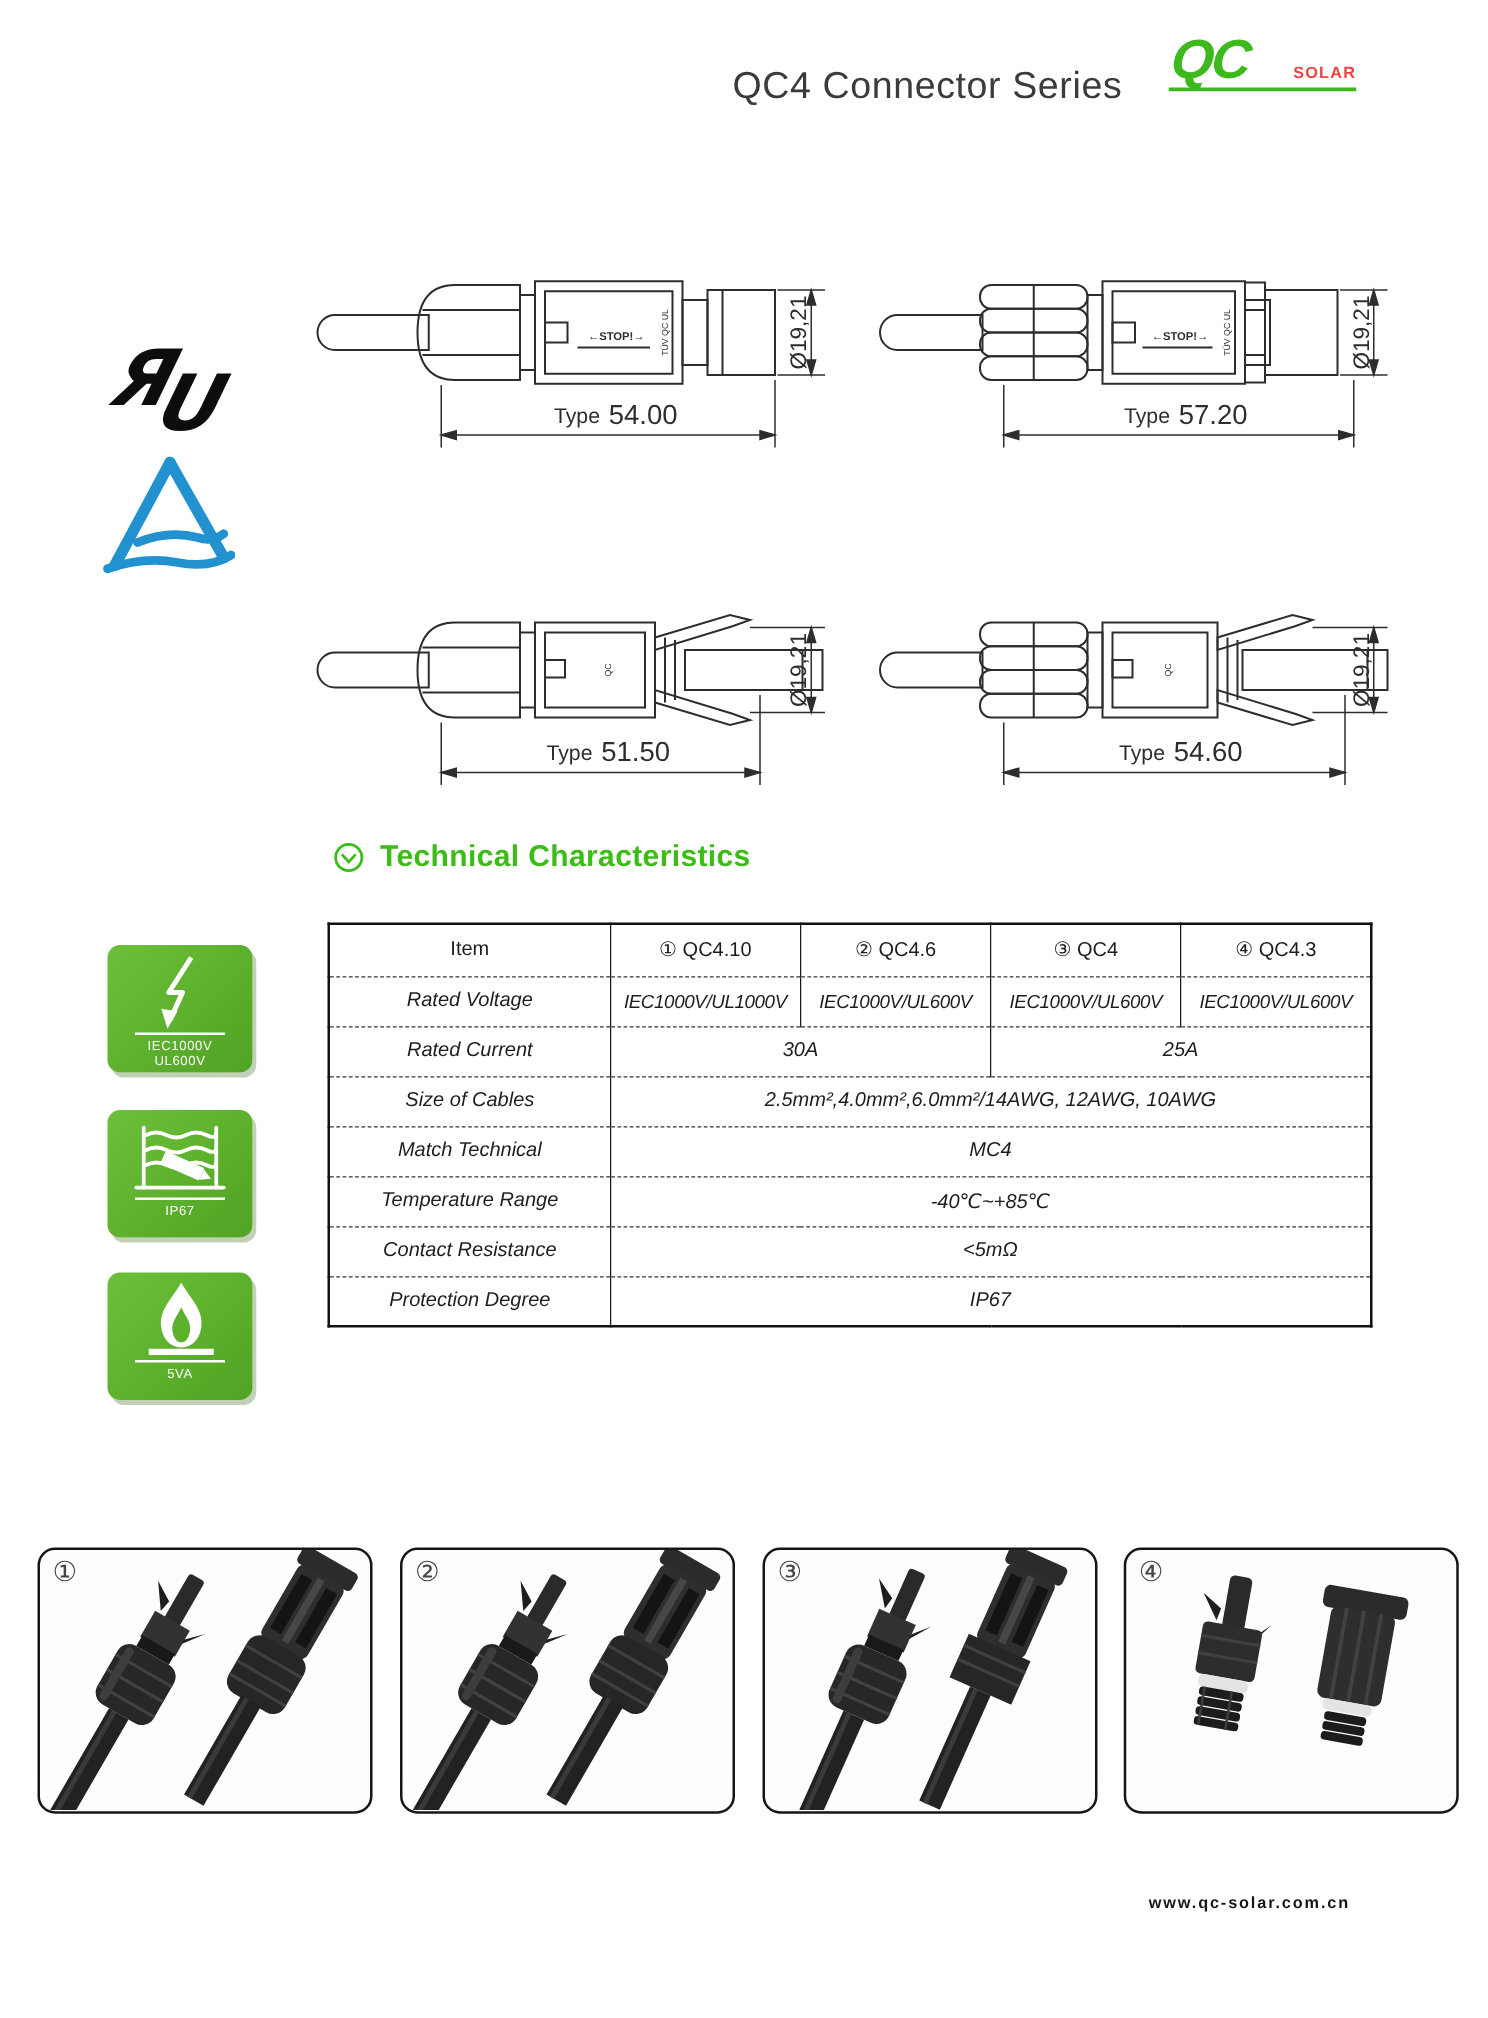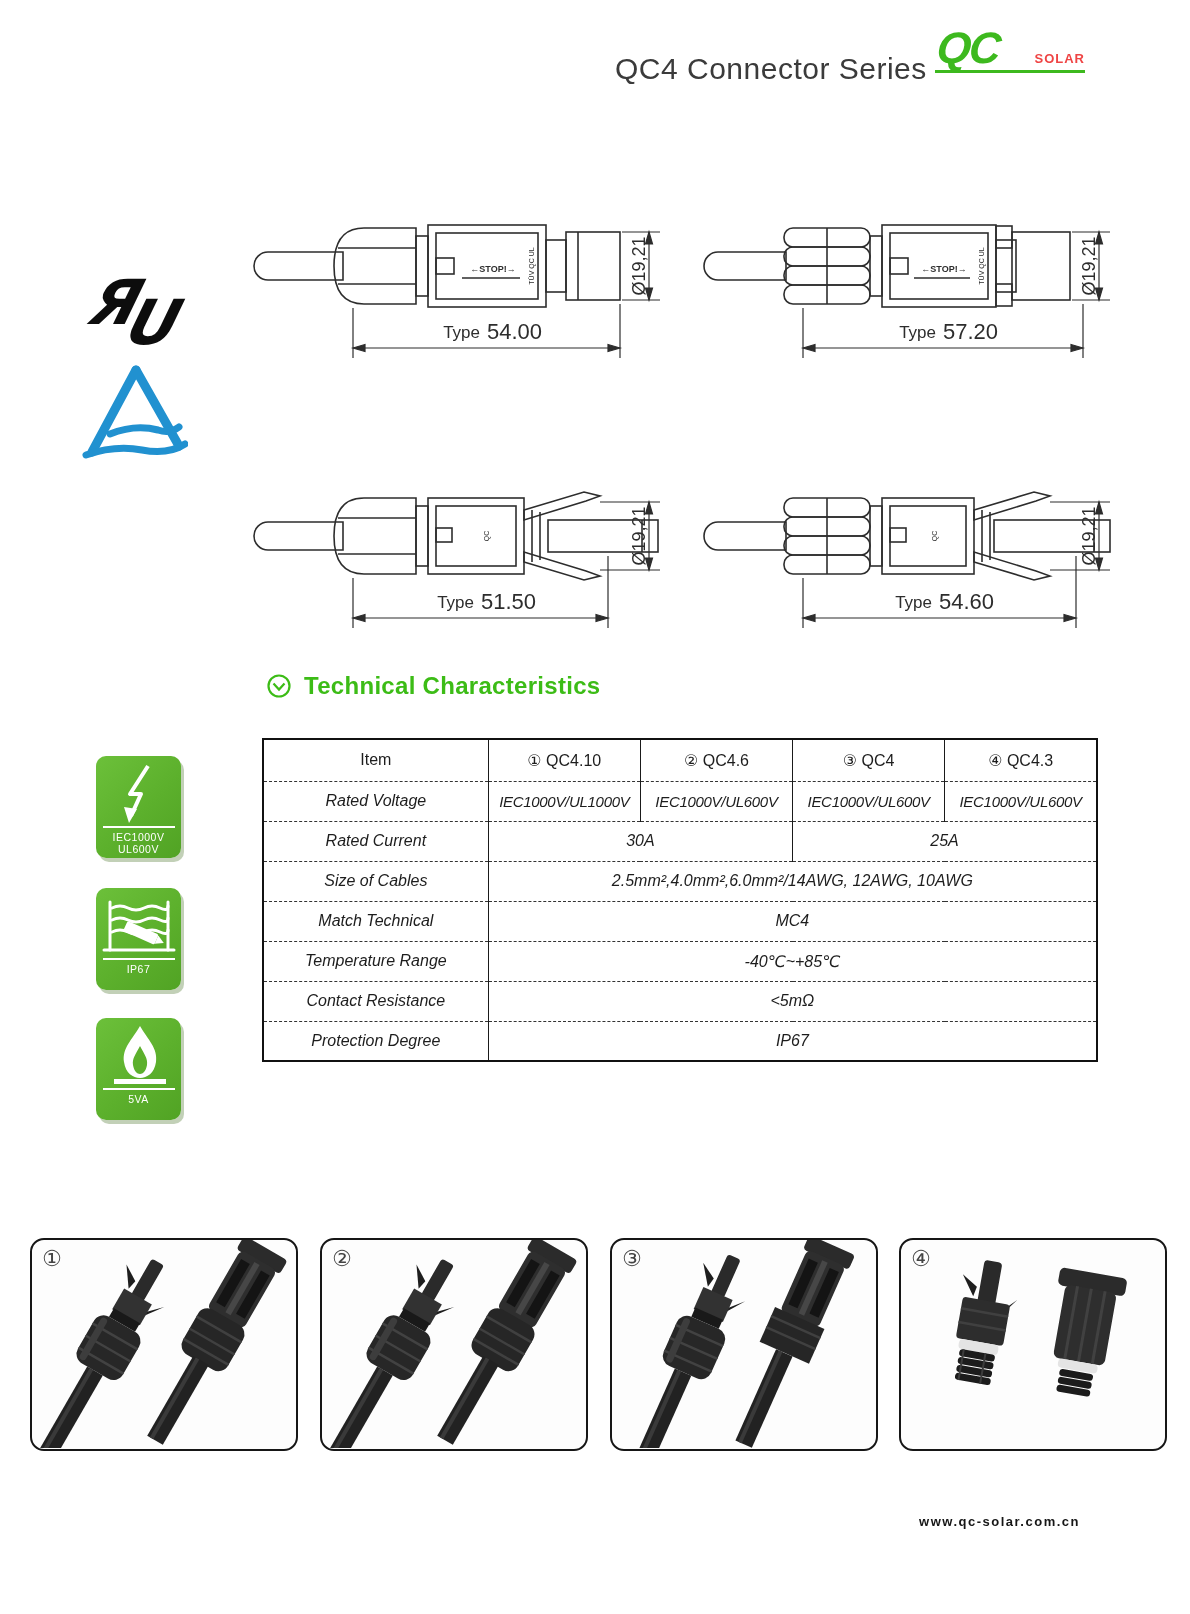--- a/index.html
+++ b/index.html
@@ -4,21 +4,21 @@
 <style>
   * { margin:0; padding:0; box-sizing:border-box; }
   html,body { background:#fff; }
   body { font-family:"Liberation Sans","DejaVu Sans",sans-serif; }
   #page {
     position:relative; width:1190px; height:1614px; background:#ffffff;
     margin:0 auto; overflow:hidden;
   }
   
   .title {
-    position:absolute; left:615px; top:52px; width:330px;
+    position:absolute; left:586px; top:52px; width:330px;
     font-size:30px; color:#3b3b3b; letter-spacing:0.5px;
   }
   .logo { position:absolute; right:105px; top:28px; width:150px; text-align:right; }
   .logo-main {
     font-size:44px; font-weight:bold; font-style:italic; color:#3db91e;
     letter-spacing:-2px; line-height:40px; display:inline-block; transform:skewX(-6deg);
   }
   .logo-sub {
     font-size:13px; font-weight:bold; color:#ef4444; display:inline-block;
     letter-spacing:1px; vertical-align:baseline;margin-left:36px;
@@ -47,21 +47,21 @@
   .spec-table col.c0 { width:27%; }
   .spec-table col.cv { width:18.25%; }
   .spec-table td, .spec-table th { text-align:center; font-weight:normal; height:40px; padding:0 2px; }
   .spec-table tr.hrow th { height:42px;margin-left:28px; }
   .spec-table tr + tr td, .spec-table tr + tr th { border-top:1.4px dashed #333;font-style:italic; }
   .lbl { border-right:1.6px solid #1a1a1a; }
   .vsep { border-left:1.4px solid #1a1a1a; }
   .volt { font-size:15px; letter-spacing:-0.3px; }
   
   .badge {
-    position:absolute; left:96px; width:85px; height:102px; border-radius:10px;
+    position:absolute; left:86px; width:116px; height:102px; border-radius:10px;
     background:linear-gradient(135deg,#6cc03a 0%,#5cb02c 55%,#51a324 100%);
     box-shadow:3px 4px 0 rgba(120,150,95,0.45);
     display:flex; flex-direction:column; align-items:center; padding-top:6px;
   }
   .badge-rule { width:72px; border-bottom:2px solid #fff; margin:2px 0 3px 0; }
   .badge-label { color:#fff; font-size:10.5px; line-height:12px; text-align:center; letter-spacing:0.5px; }
   
   .photo-box {
     position:absolute; top:1238px; width:268px; height:213px; background:#fdfdfd;
     border:2.5px solid #161616; border-radius:14px; overflow:hidden;

